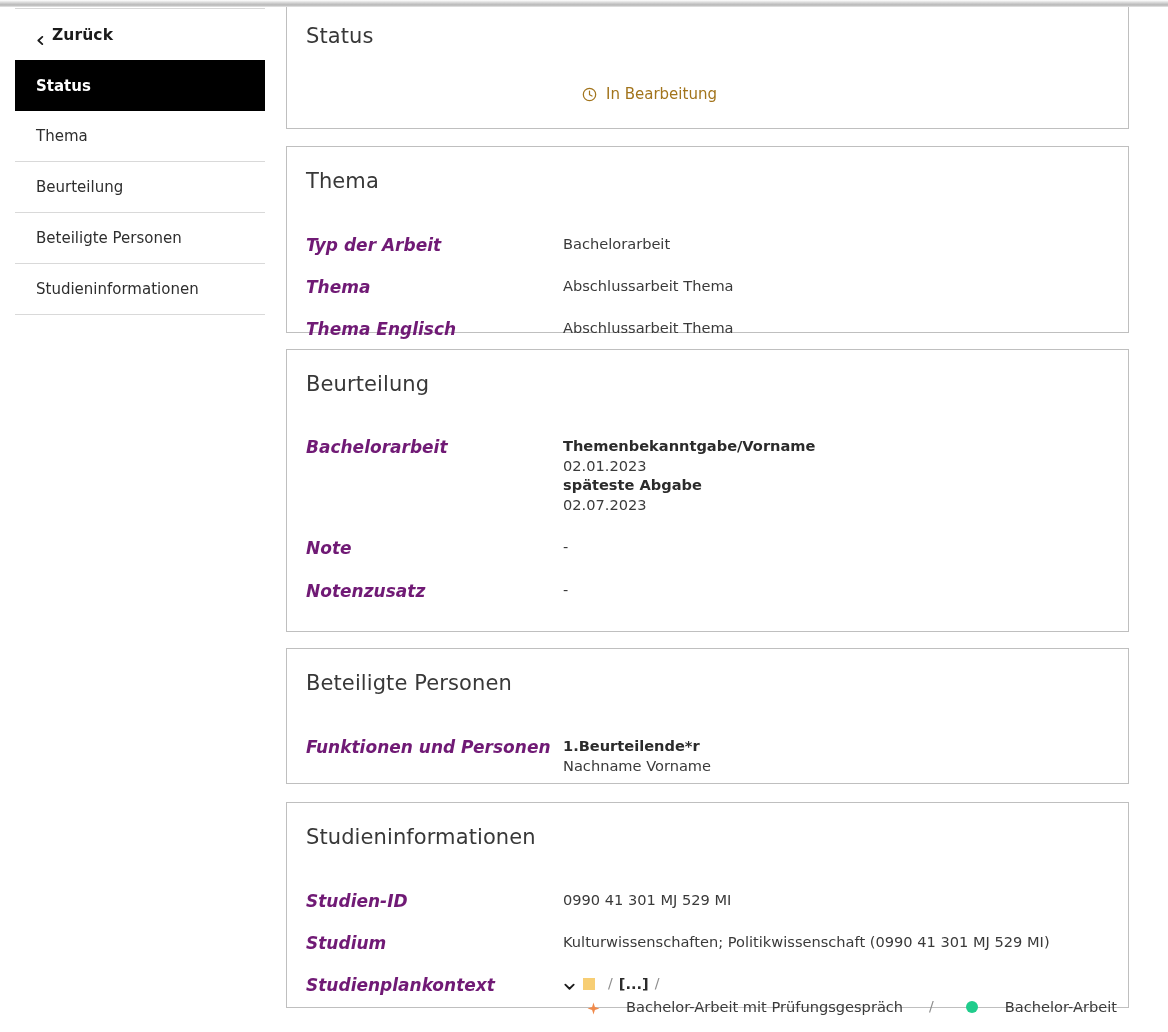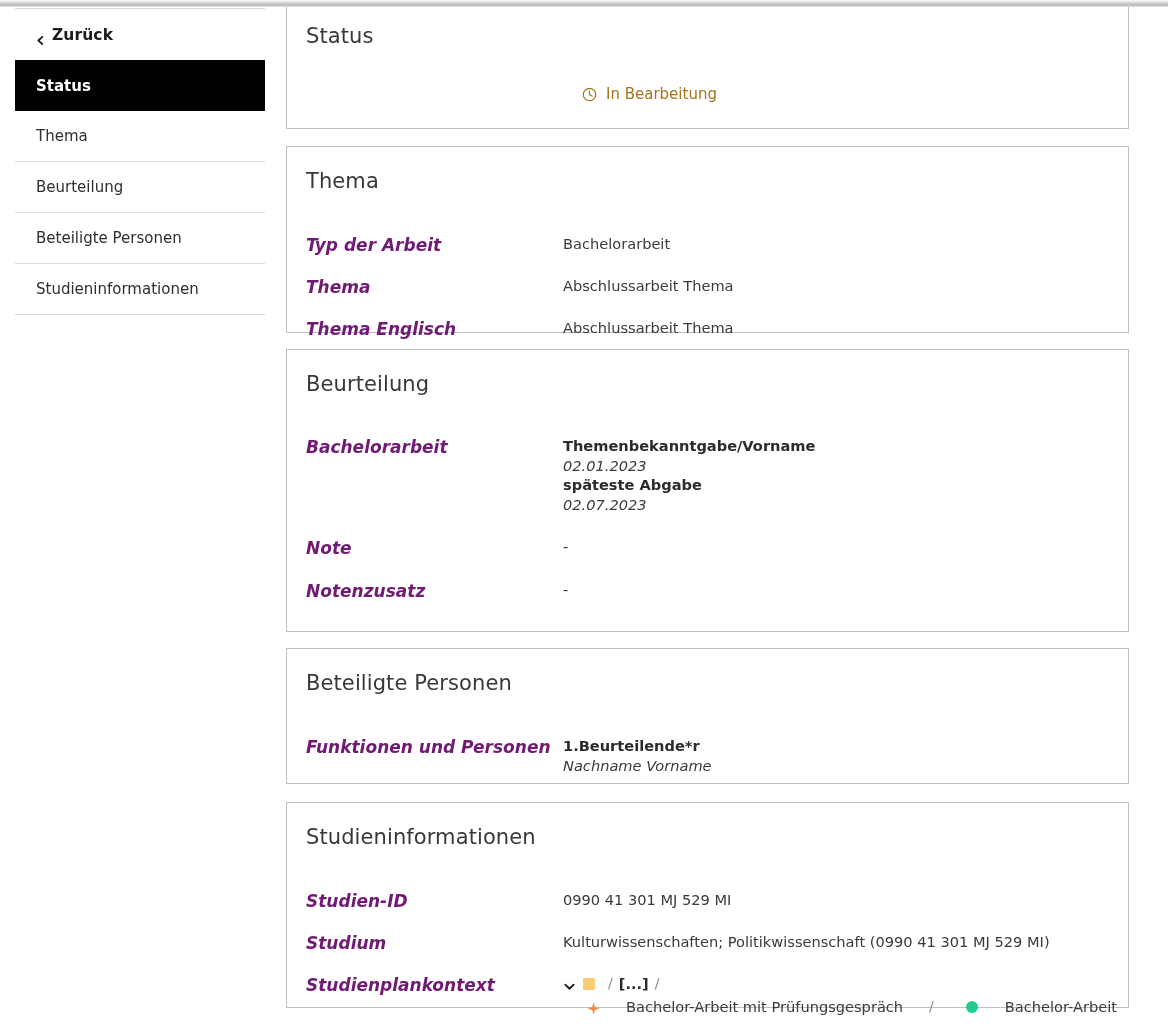--- a/index.html
+++ b/index.html
@@ -110,21 +110,21 @@
     line-height: 1.35;
     font-style: italic;
   }
   .val {
     font-size: 14.6px;
     font-weight: 400;
     color: #3a3a3a;
     line-height: 1.35;
   }
   .val .strong { font-weight: 700; color: #2b2b2b; display: block; }
-  .val .plain  { font-weight: 400; display: block; font-style: italic; }
+  .val .plain  { font-weight: 400; display: block; }
 
   .card-thema { top: 146px; height: 187px; }
   .card-thema .fields { padding-top: 41px; }
   .card-thema .row { margin-bottom: 19px; }
 
   .card-beurteilung { top: 349px; height: 283px; }
   .card-beurteilung .fields { padding-top: 40px; }
   .card-beurteilung .row { margin-bottom: 20px; }
   .card-beurteilung .row.dates { margin-bottom: 22px; }
 

